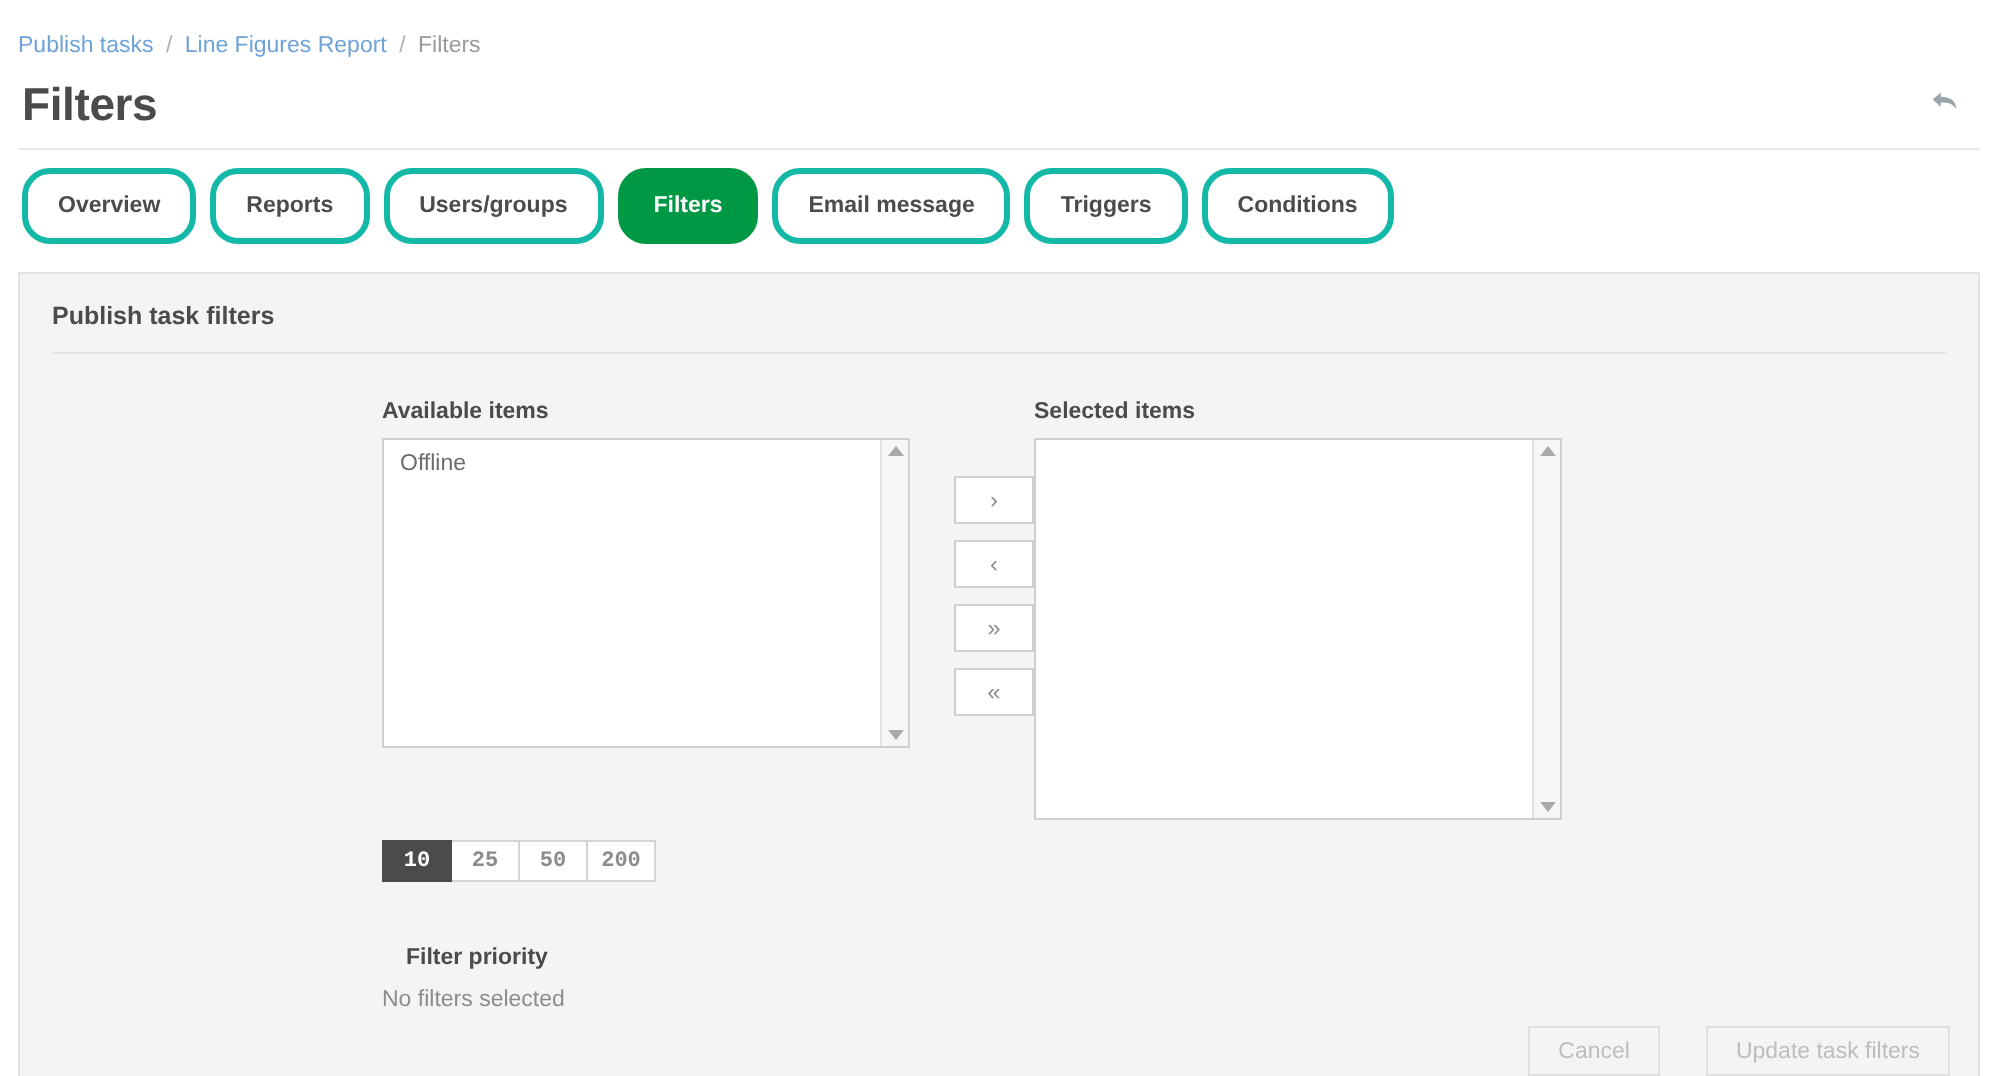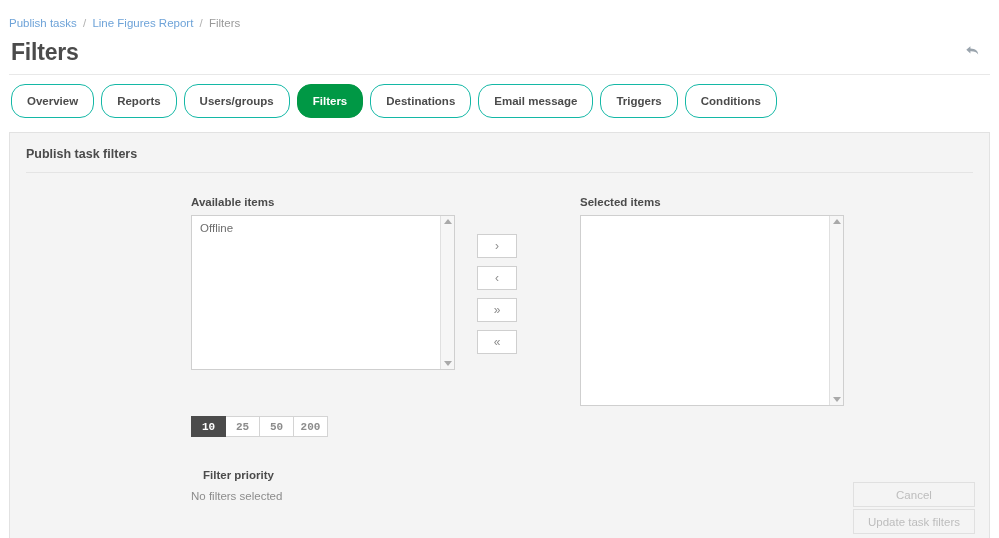--- a/index.html
+++ b/index.html
@@ -61,21 +61,21 @@
     border-top: 1px solid #e8e8e8;
     margin: 9px 9px 0 9px;
     padding-top: 9px;
   }
   .tabs {
     display: flex;
     gap: 7px;
     padding-left: 2px;
   }
   .tab {
-    border: 1px solid #14b8a6;
+    border: 3px solid #14b8a6;
     border-radius: 14px;
     background: #ffffff;
     color: #4b4b4b;
     font-size: 11.5px;
     font-weight: bold;
     height: 21px;
     padding: 16px 15px;
     display: flex;
     align-items: center;
     justify-content: center;
@@ -202,21 +202,21 @@
     color: #8e8e8e;
     font-size: 12px;
     cursor: pointer;
     display: flex;
     align-items: center;
     justify-content: center;
     font-family: "Liberation Sans", sans-serif;
     line-height: 1;
   }
 
-  .sel-col { margin-left: 63px; }
+  .sel-col { }
 
   
   .pagesize {
     display: flex;
     margin: 10px 0 0 181px;
     width: 137px;
     align-items: center;
   }
   .ps-btn {
     flex: 1;
@@ -253,22 +253,21 @@
     font-size: 11.5px;
     color: #8c8c8c;
   }
 
   
   .actions {
     position: absolute;
     right: 14px;
     bottom: 10px;
     display: flex;
-    gap: 2px;
-    flex-direction: column;
+    gap: 23px;
   }
   .act-btn {
     height: 25px;
     border: 1px solid #e0e0e0;
     background: #f4f4f4;
     color: #bdbdbd;
     font-size: 11.5px;
     padding: 0 14px;
     font-family: "Liberation Sans", sans-serif;
     cursor: default;
@@ -299,21 +298,20 @@
     </span>
   </button>
 </div>
 
 <div class="tabs-wrap">
   <div class="tabs">
     <div class="tab">Overview</div>
     <div class="tab">Reports</div>
     <div class="tab">Users/groups</div>
     <div class="tab active">Filters</div>
-    <div class="tab">Destinations</div>
     <div class="tab">Email message</div>
     <div class="tab">Triggers</div>
     <div class="tab">Conditions</div>
   </div>
 </div>
 
 <div class="card">
 
   <div class="card-title">Publish task filters</div>
   <div class="card-divider"></div>

